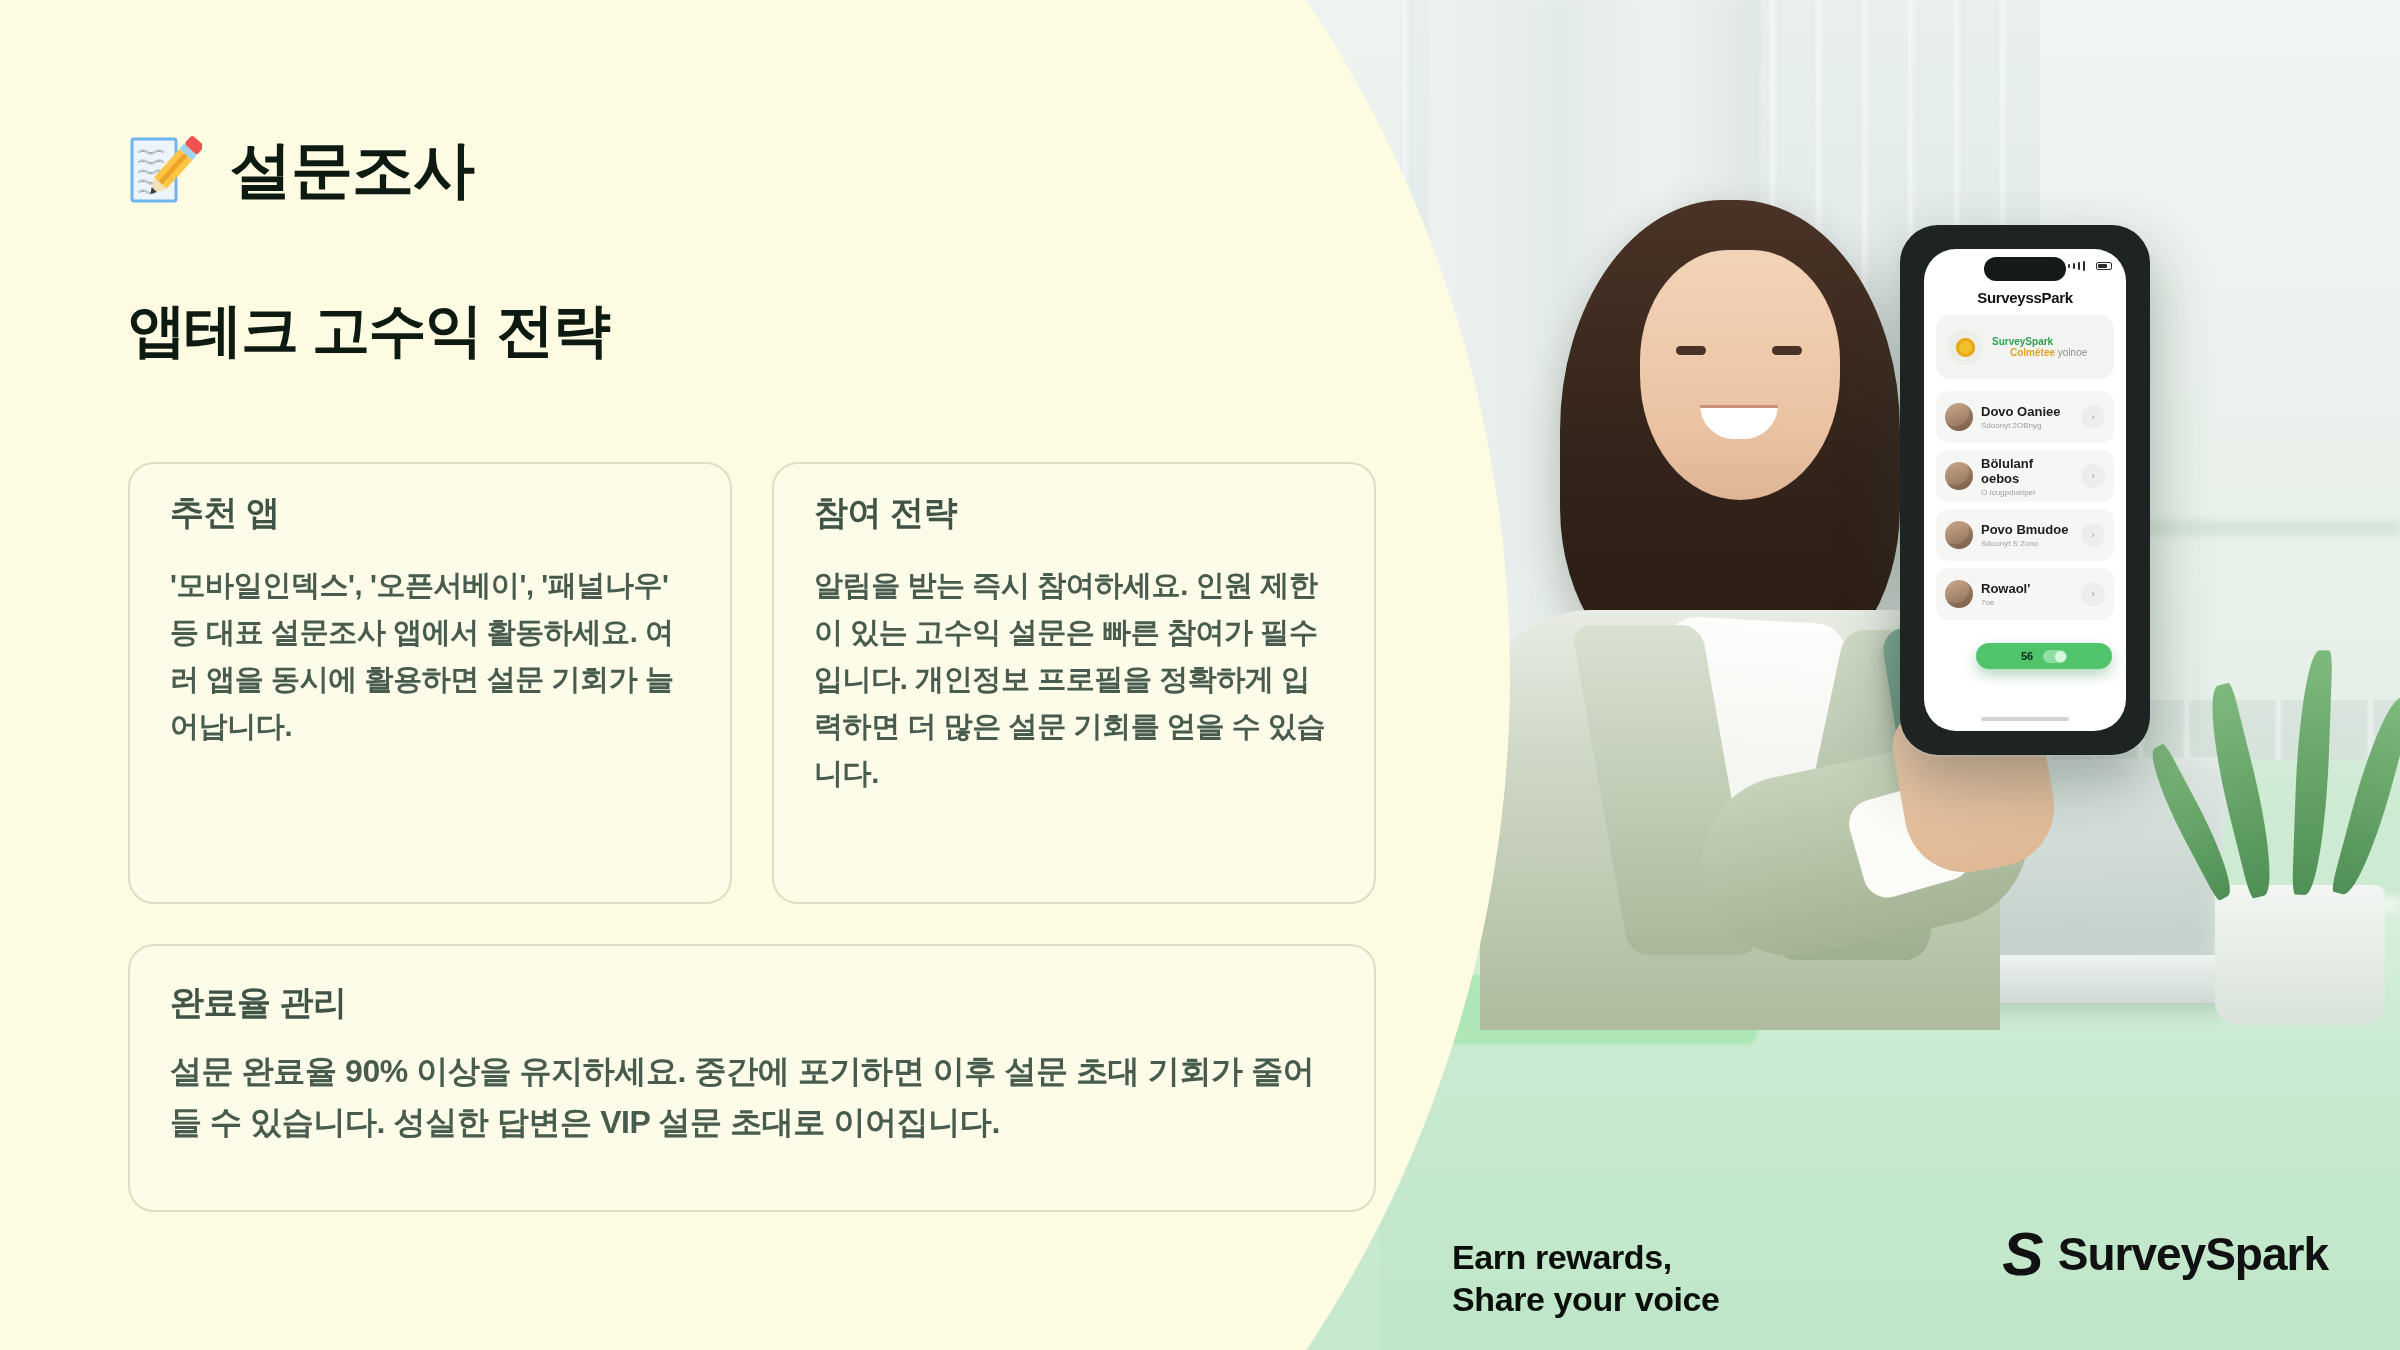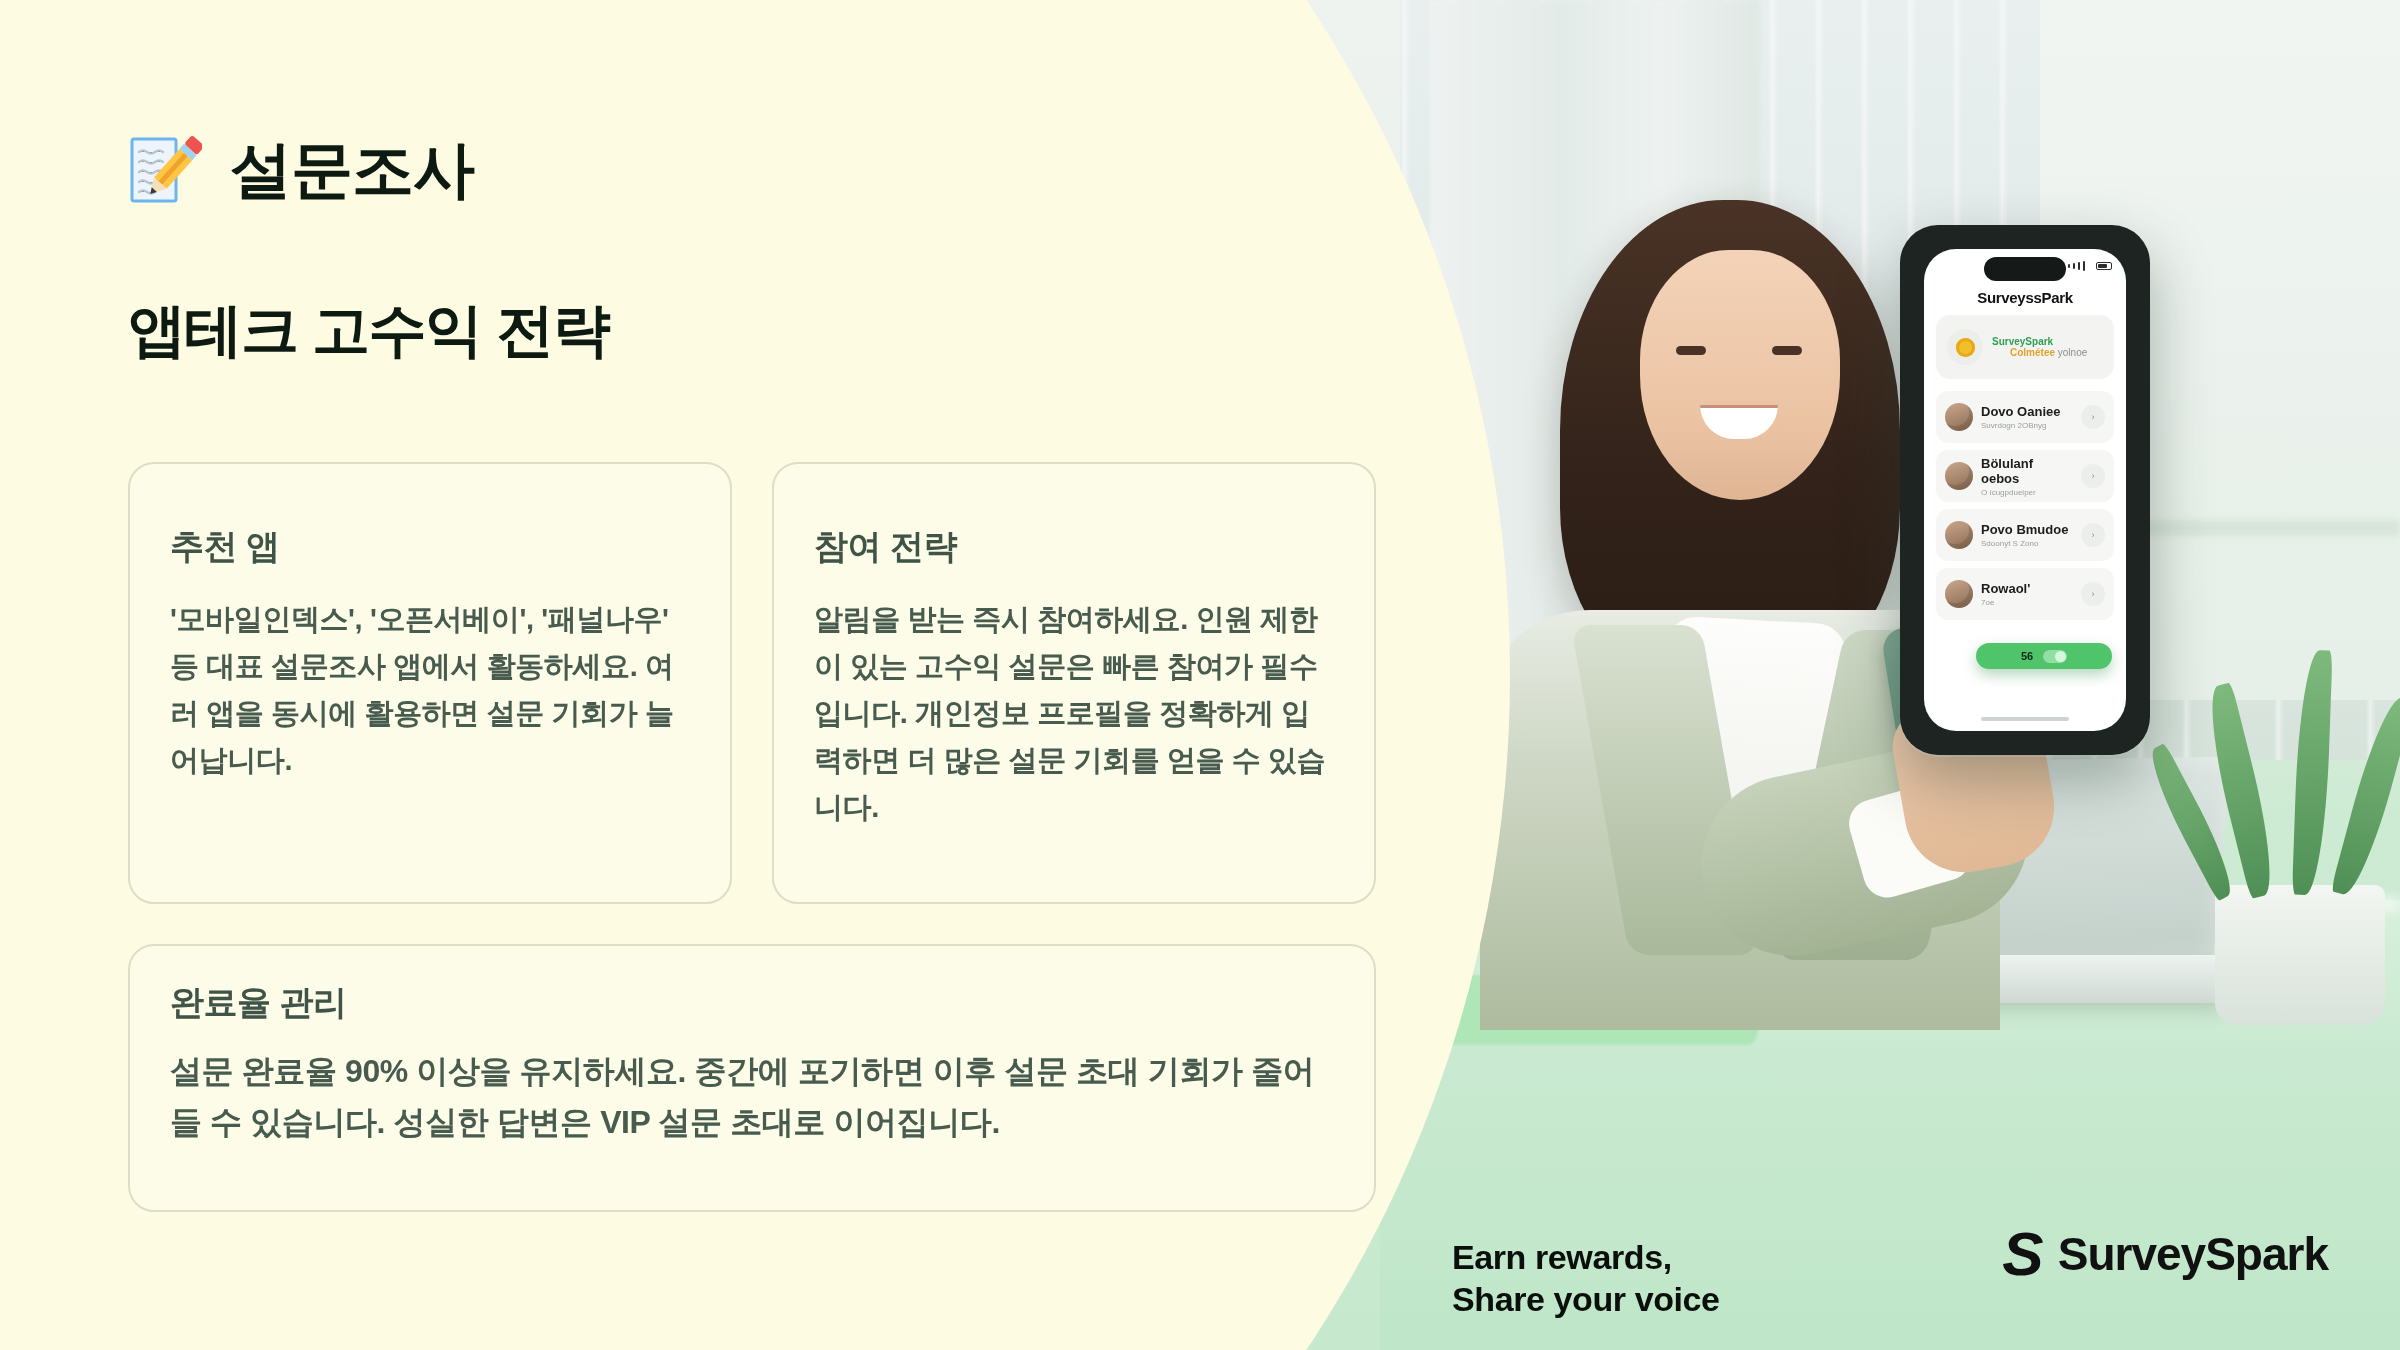--- a/index.html
+++ b/index.html
@@ -235,21 +235,21 @@
 
   .card{
     position:absolute;
     background:#fdfce8;
     border:2px solid #dedec4;
     border-radius:26px;
   }
   #card-1{ left:128px; top:462px; width:604px; height:442px; }
   #card-2{ left:772px; top:462px; width:604px; height:442px; }
   #card-3{ left:128px; top:944px; width:1248px; height:268px; }
-  .card-inner{ padding:60px 40px 0 40px; }
+  .card-inner{ padding:26px 40px 0 40px; }
   .card-title{
     font-size:34px; font-weight:800; color:#3f5347; letter-spacing:-.5px;
     margin-bottom:26px;
   }
   .card-body{
     font-size:29px; font-weight:700; line-height:1.62; color:#475b4e; letter-spacing:-.4px;
   }
   #card-3 .card-inner{ padding:34px 40px 0 40px; }
   #card-3 .card-title{ margin-bottom:20px; }
   #card-3 .card-body{ font-size:32px; line-height:1.58; }
@@ -316,21 +316,21 @@
             <span>yolnoe</span>
           </div>
         </div>
       </div>
 
       <div class="phone-list">
         <div class="p-row">
           <div class="p-av"></div>
           <div class="p-tx">
             <div class="p-t1">Dovo Oaniee</div>
-            <div class="p-t2">Suvrdogn 2OBnyg</div>
+            <div class="p-t2">Sdoonyt 2OBnyg</div>
           </div>
           <div class="p-btn">›</div>
         </div>
         <div class="p-row">
           <div class="p-av"></div>
           <div class="p-tx">
             <div class="p-t1">Bölulanf oebos</div>
             <div class="p-t2">O ícugpdueiper</div>
           </div>
           <div class="p-btn">›</div>

